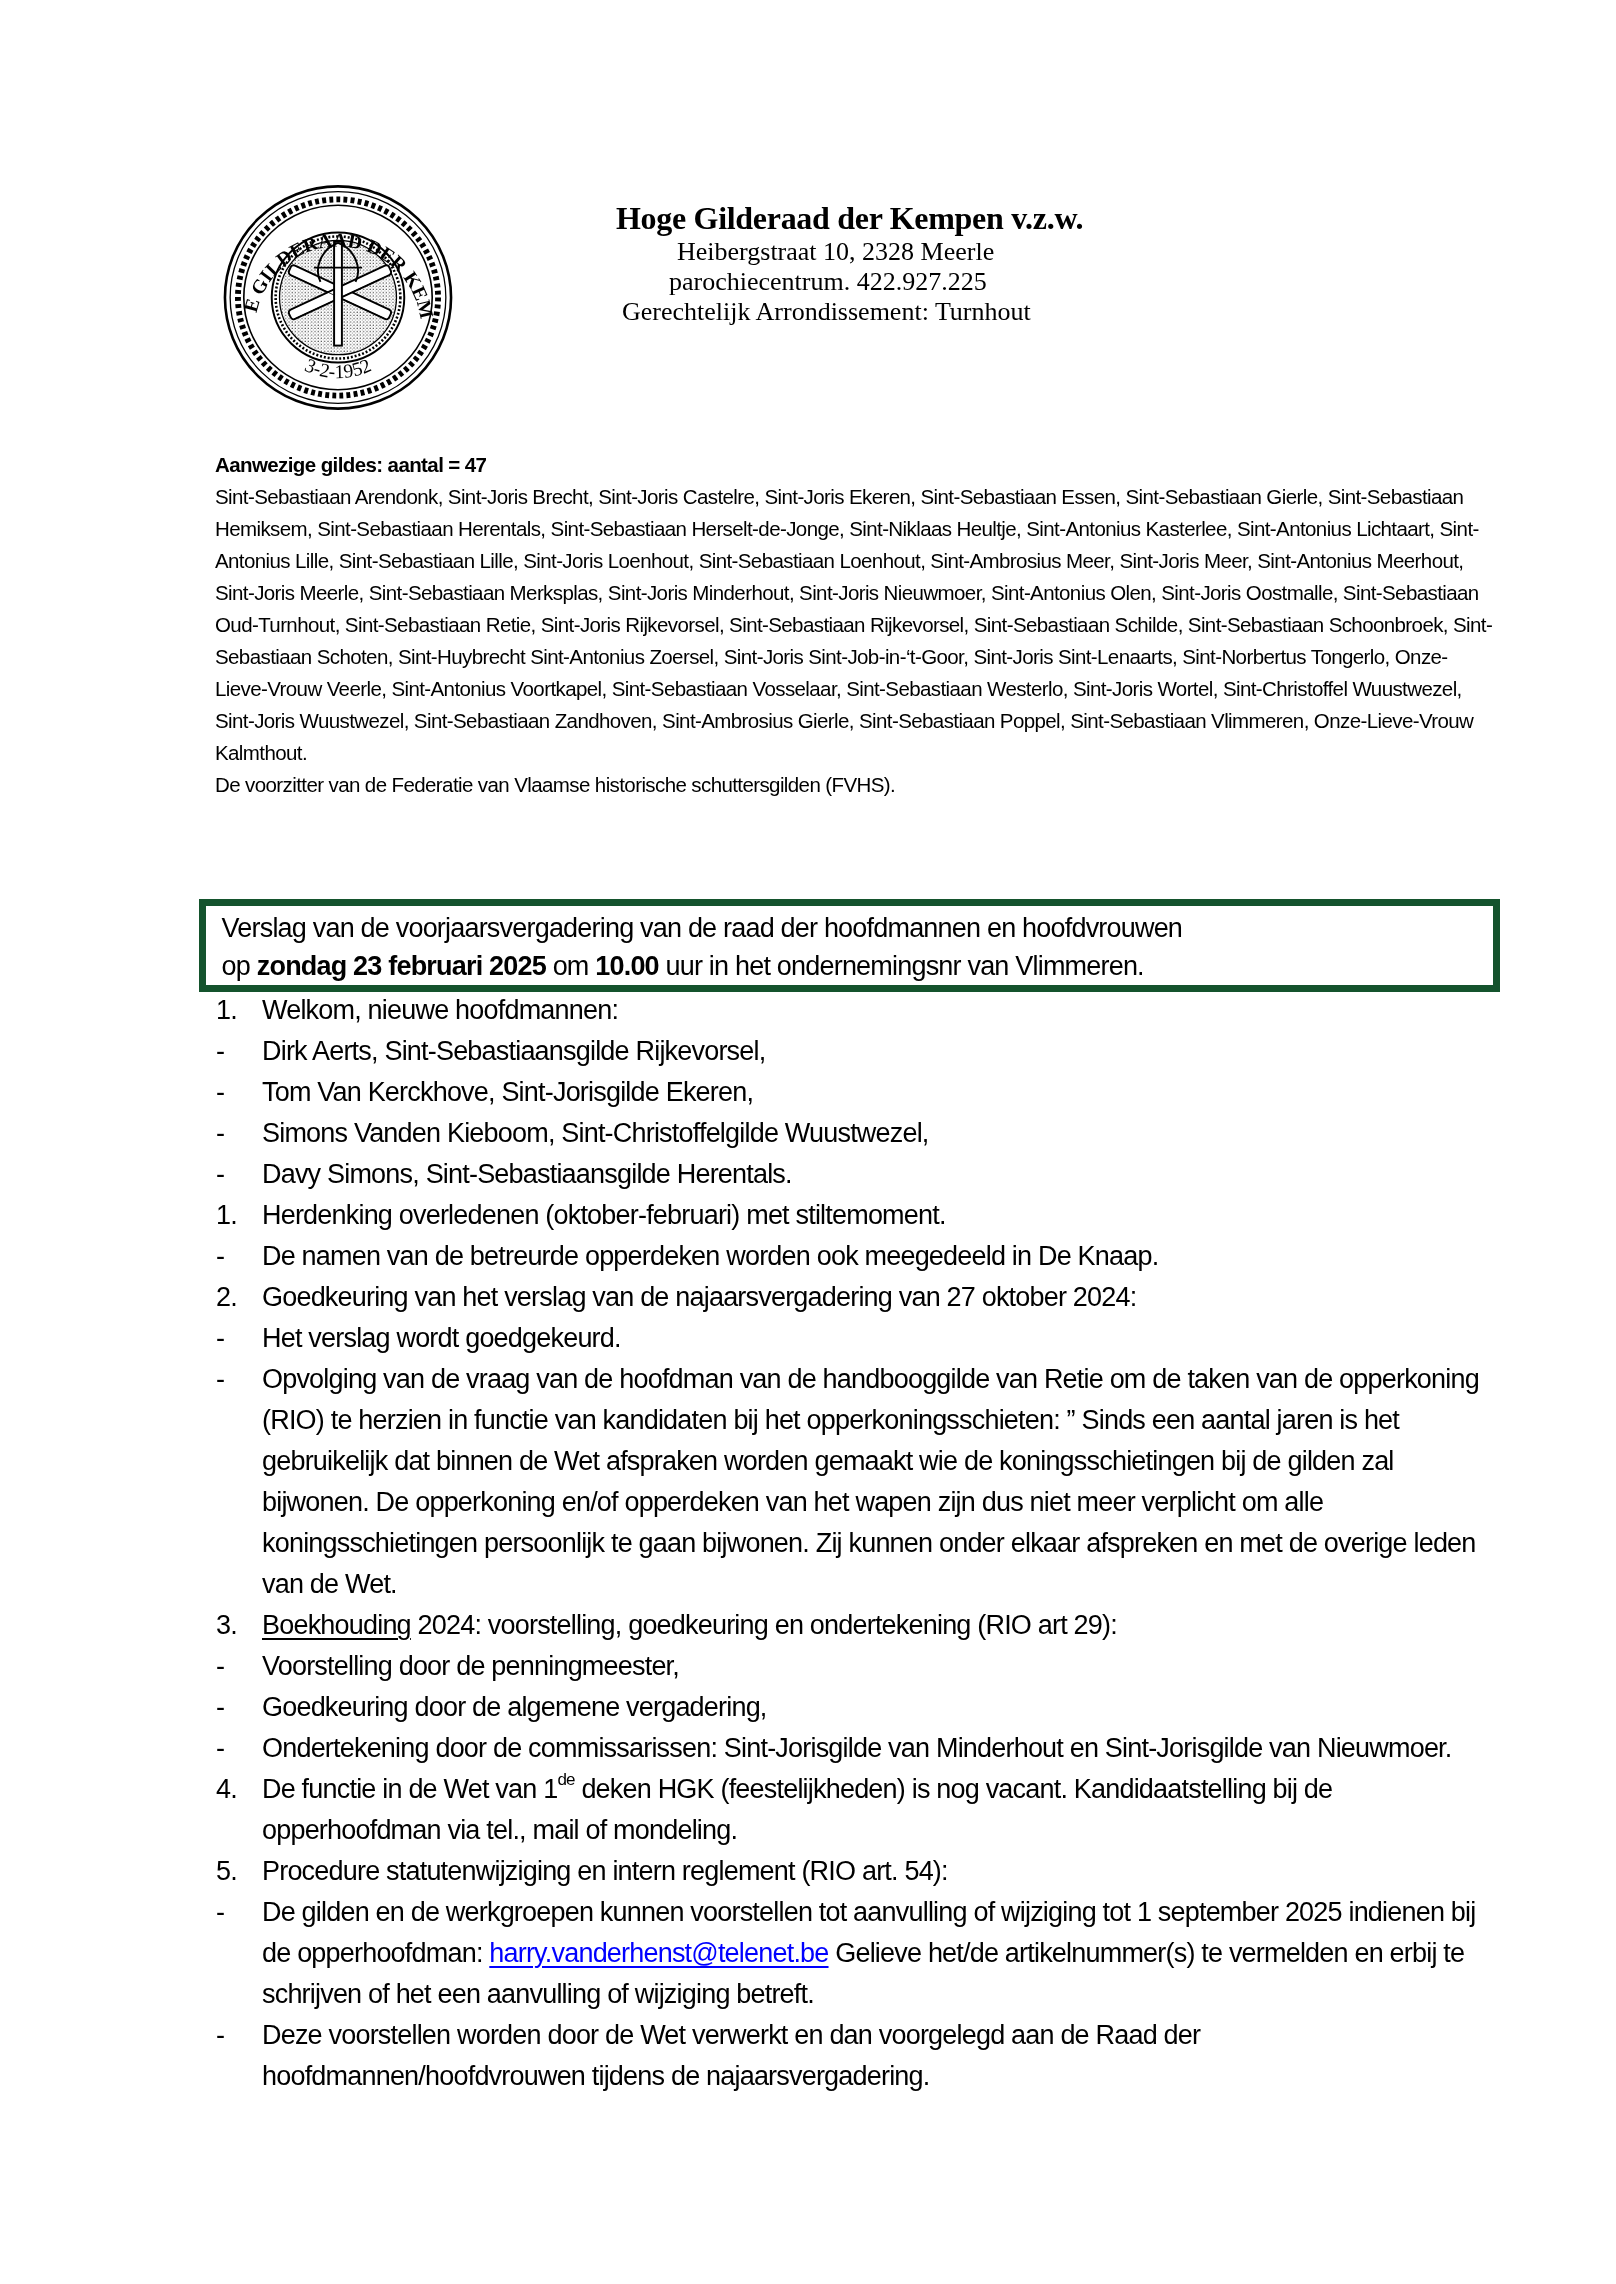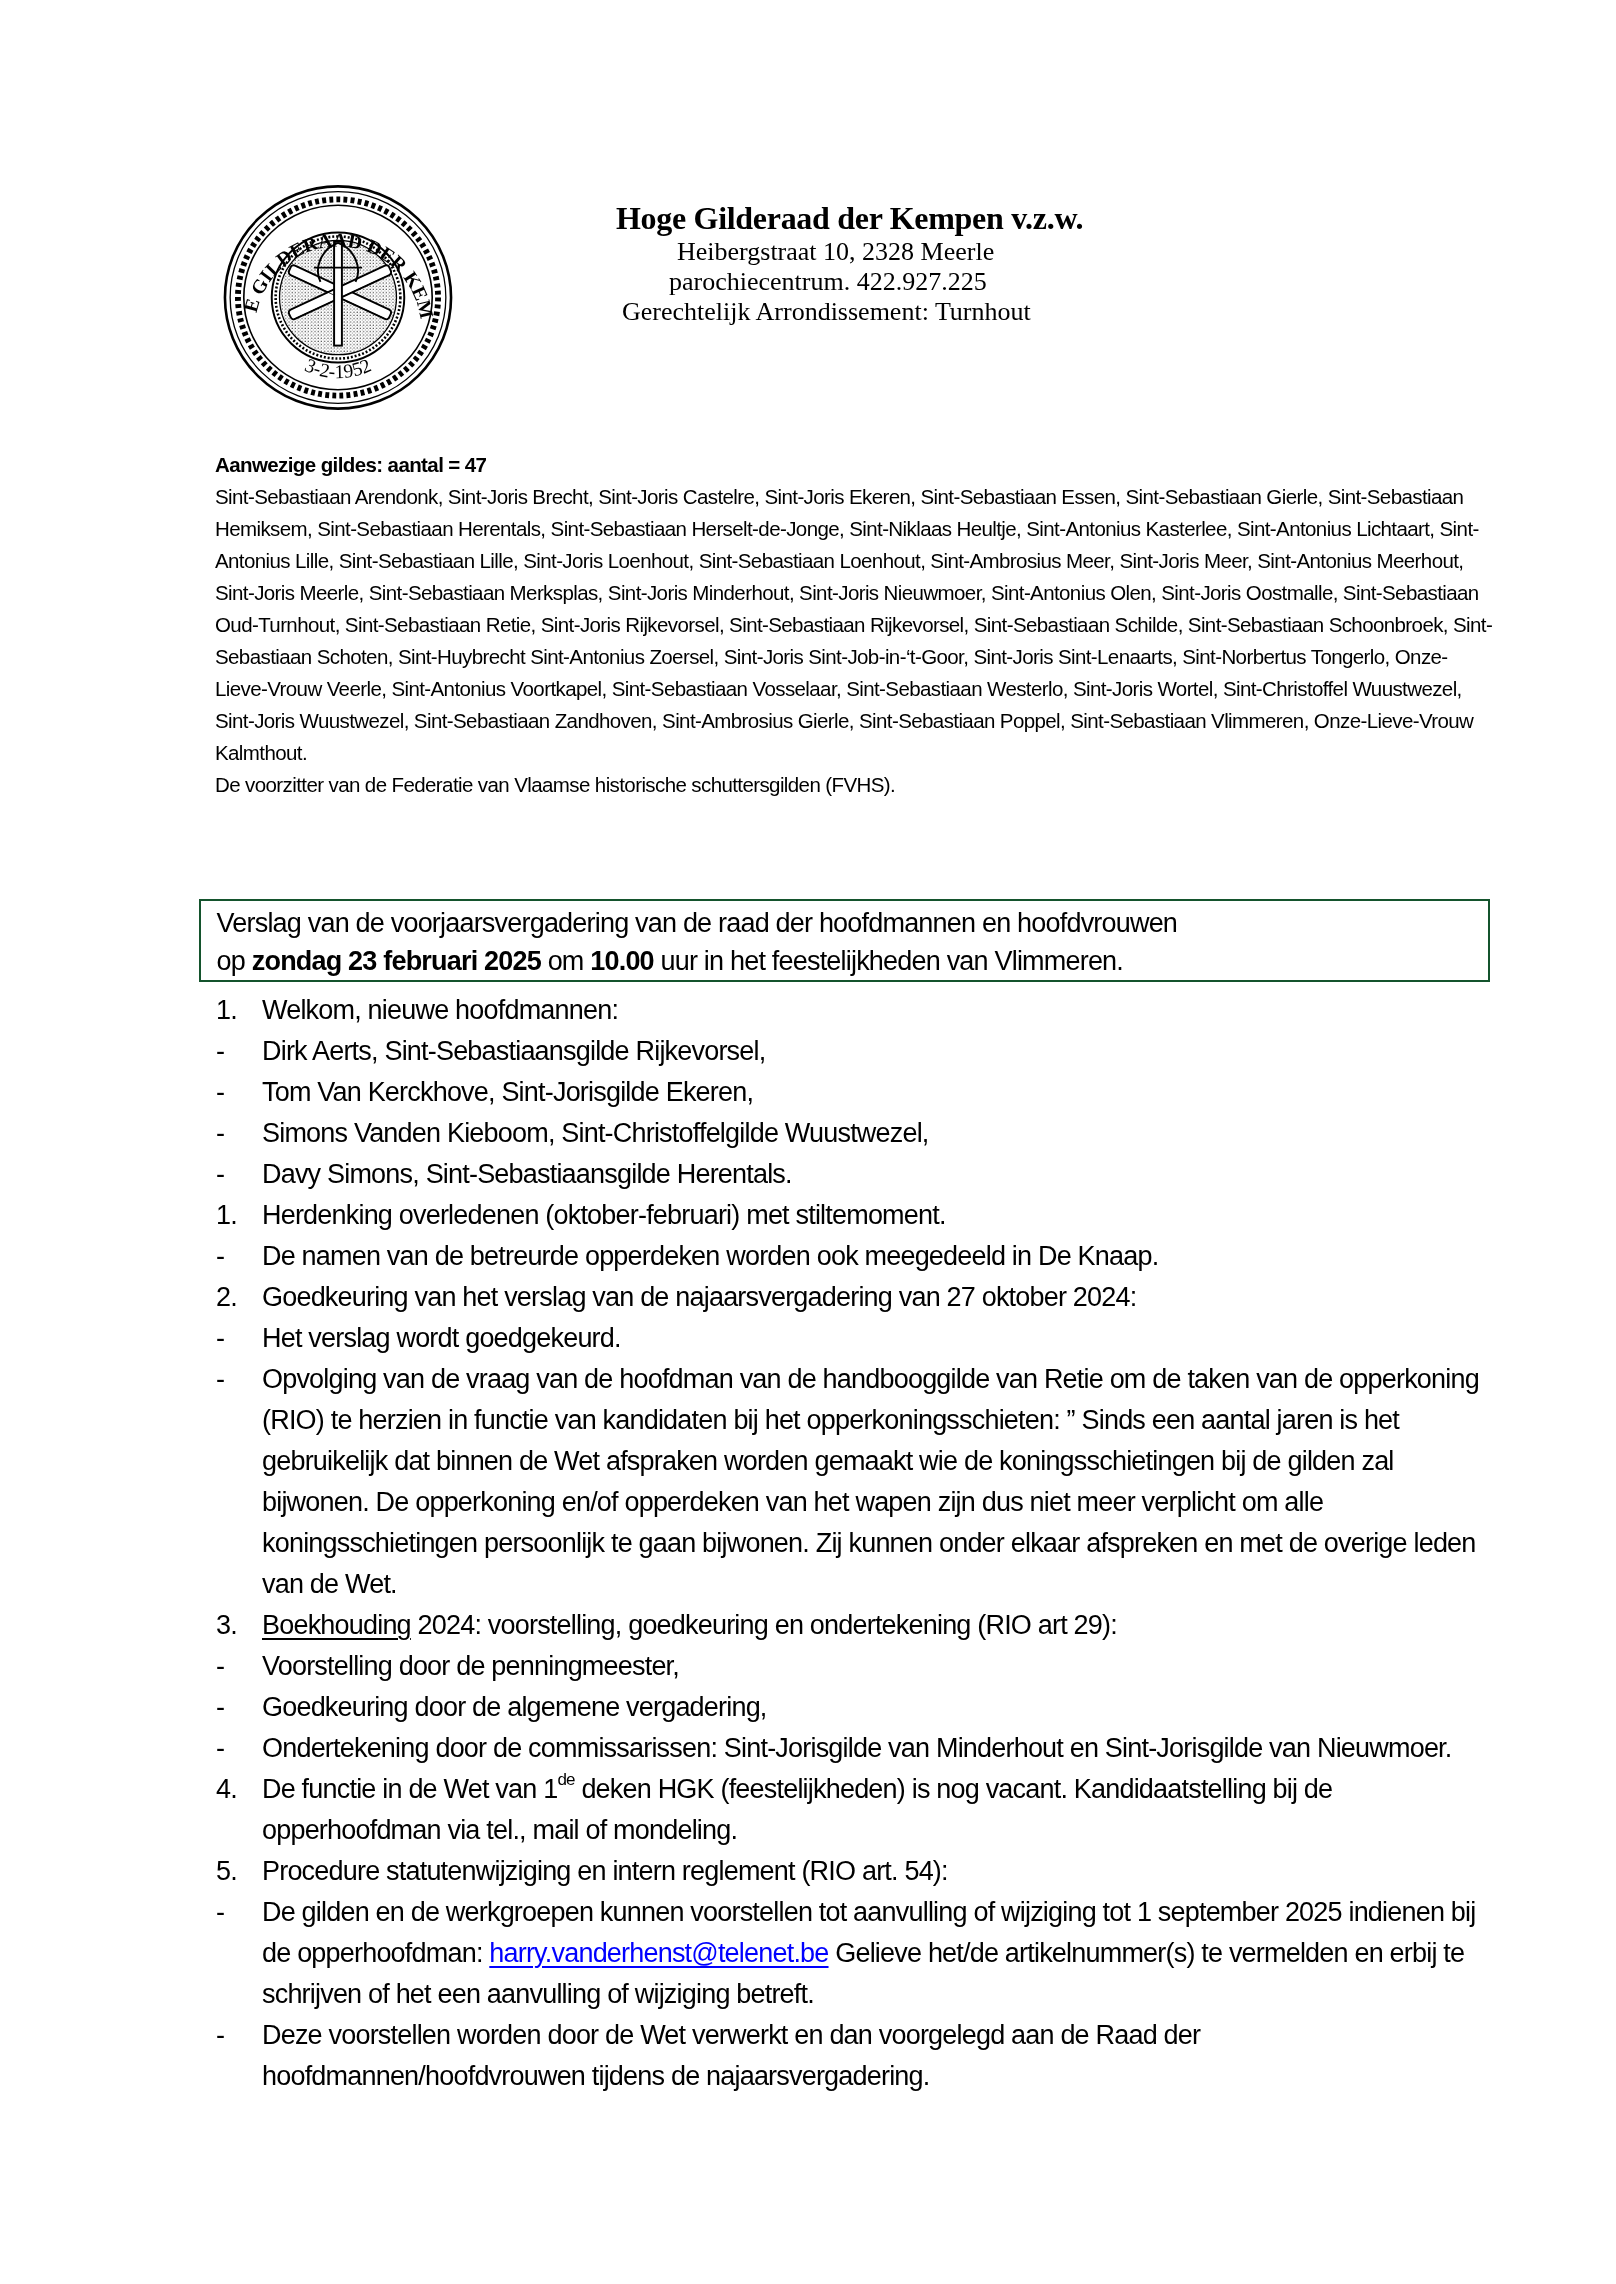--- a/index.html
+++ b/index.html
@@ -15,21 +15,21 @@
   .lh-ond  { left: 83px; top: 72px; }
   .lh-court{ left: 36px;  top: 102px; }
 
   
   .attendees { position: absolute; left: 215px; top: 449px; width: 1279px; font-family: "Liberation Sans", "DejaVu Sans", sans-serif; font-size: 20.5px; line-height: 32px; letter-spacing: -0.6px; }
   .att-heading { font-weight: bold; }
   .att-list { margin: 0; }
   .att-footer { margin: 0; }
 
   
-  .title-box { position: absolute; left: 199px; top: 899px; width: 1287px; height: 79px; border: 2px solid #14532d; box-sizing: content-box; font-family: "Liberation Sans", "DejaVu Sans", sans-serif; font-size: 27px; line-height: 38px; letter-spacing: -0.8px; }
+  .title-box { position: absolute; left: 199px; top: 899px; width: 1287px; height: 79px; border: 7px solid #14532d; box-sizing: content-box; font-family: "Liberation Sans", "DejaVu Sans", sans-serif; font-size: 27px; line-height: 38px; letter-spacing: -0.8px; }
   .title-box .inner { position: absolute; left: 15.6px; top: 2.6px; white-space: nowrap; }
   .title-box b { font-weight: bold; }
 
   
   .agenda { position: absolute; left: 216px; top: 990px; width: 1279px; font-family: "Liberation Sans", "DejaVu Sans", sans-serif; font-size: 27px; line-height: 41px; letter-spacing: -0.8px; }
   .row { position: relative; padding-left: 46px; }
   .row .marker { position: absolute; left: 0; top: 0; }
   .row .text { display: block; }
   .u { text-decoration: underline; text-decoration-thickness: 2px; text-underline-offset: 3.9px; }
   .link { color: #0000ff; text-decoration: underline; text-decoration-thickness: 2px; text-underline-offset: 3.9px; }
@@ -87,21 +87,21 @@
 
   <div class="attendees">
     <div class="att-heading">Aanwezige gildes: aantal = 47</div>
     <p class="att-list">Sint-Sebastiaan Arendonk, Sint-Joris Brecht, Sint-Joris Castelre, Sint-Joris Ekeren, Sint-Sebastiaan Essen, Sint-Sebastiaan Gierle, Sint-Sebastiaan Hemiksem, Sint-Sebastiaan Herentals, Sint-Sebastiaan Herselt-de-Jonge, Sint-Niklaas Heultje, Sint-Antonius Kasterlee, Sint-Antonius Lichtaart, Sint-Antonius Lille, Sint-Sebastiaan Lille, Sint-Joris Loenhout, Sint-Sebastiaan Loenhout, Sint-Ambrosius Meer, Sint-Joris Meer, Sint-Antonius Meerhout, Sint-Joris Meerle, Sint-Sebastiaan Merksplas, Sint-Joris Minderhout, Sint-Joris Nieuwmoer, Sint-Antonius Olen, Sint-Joris Oostmalle, Sint-Sebastiaan Oud-Turnhout, Sint-Sebastiaan Retie, Sint-Joris Rijkevorsel, Sint-Sebastiaan Rijkevorsel, Sint-Sebastiaan Schilde, Sint-Sebastiaan Schoonbroek, Sint-Sebastiaan Schoten, Sint-Huybrecht Sint-Antonius Zoersel, Sint-Joris Sint-Job-in-‘t-Goor, Sint-Joris Sint-Lenaarts, Sint-Norbertus Tongerlo, Onze-Lieve-Vrouw Veerle, Sint-Antonius Voortkapel, Sint-Sebastiaan Vosselaar, Sint-Sebastiaan Westerlo, Sint-Joris Wortel, Sint-Christoffel Wuustwezel, Sint-Joris Wuustwezel, Sint-Sebastiaan Zandhoven, Sint-Ambrosius Gierle, Sint-Sebastiaan Poppel, Sint-Sebastiaan Vlimmeren, Onze-Lieve-Vrouw Kalmthout.</p>
     <p class="att-footer">De voorzitter van de Federatie van Vlaamse historische schuttersgilden (FVHS).</p>
   </div>
 
   <div class="title-box">
     <div class="inner">
       <div>Verslag van de voorjaarsvergadering van de raad der hoofdmannen en hoofdvrouwen</div>
-      <div><span>op </span><b>zondag 23 februari 2025</b><span> om </span><b>10.00</b><span> uur in het feestelijkheden van Vlimmeren.</span></div>
+      <div><span>op </span><b>zondag 23 februari 2025</b><span> om </span><b>10.00</b><span> uur in het ondernemingsnr van Vlimmeren.</span></div>
     </div>
   </div>
 
   <div class="agenda">
 
     <div class="row">
       <span class="marker">1.</span>
       <span class="text">Welkom, nieuwe hoofdmannen:</span>
     </div>
     <div class="row">

